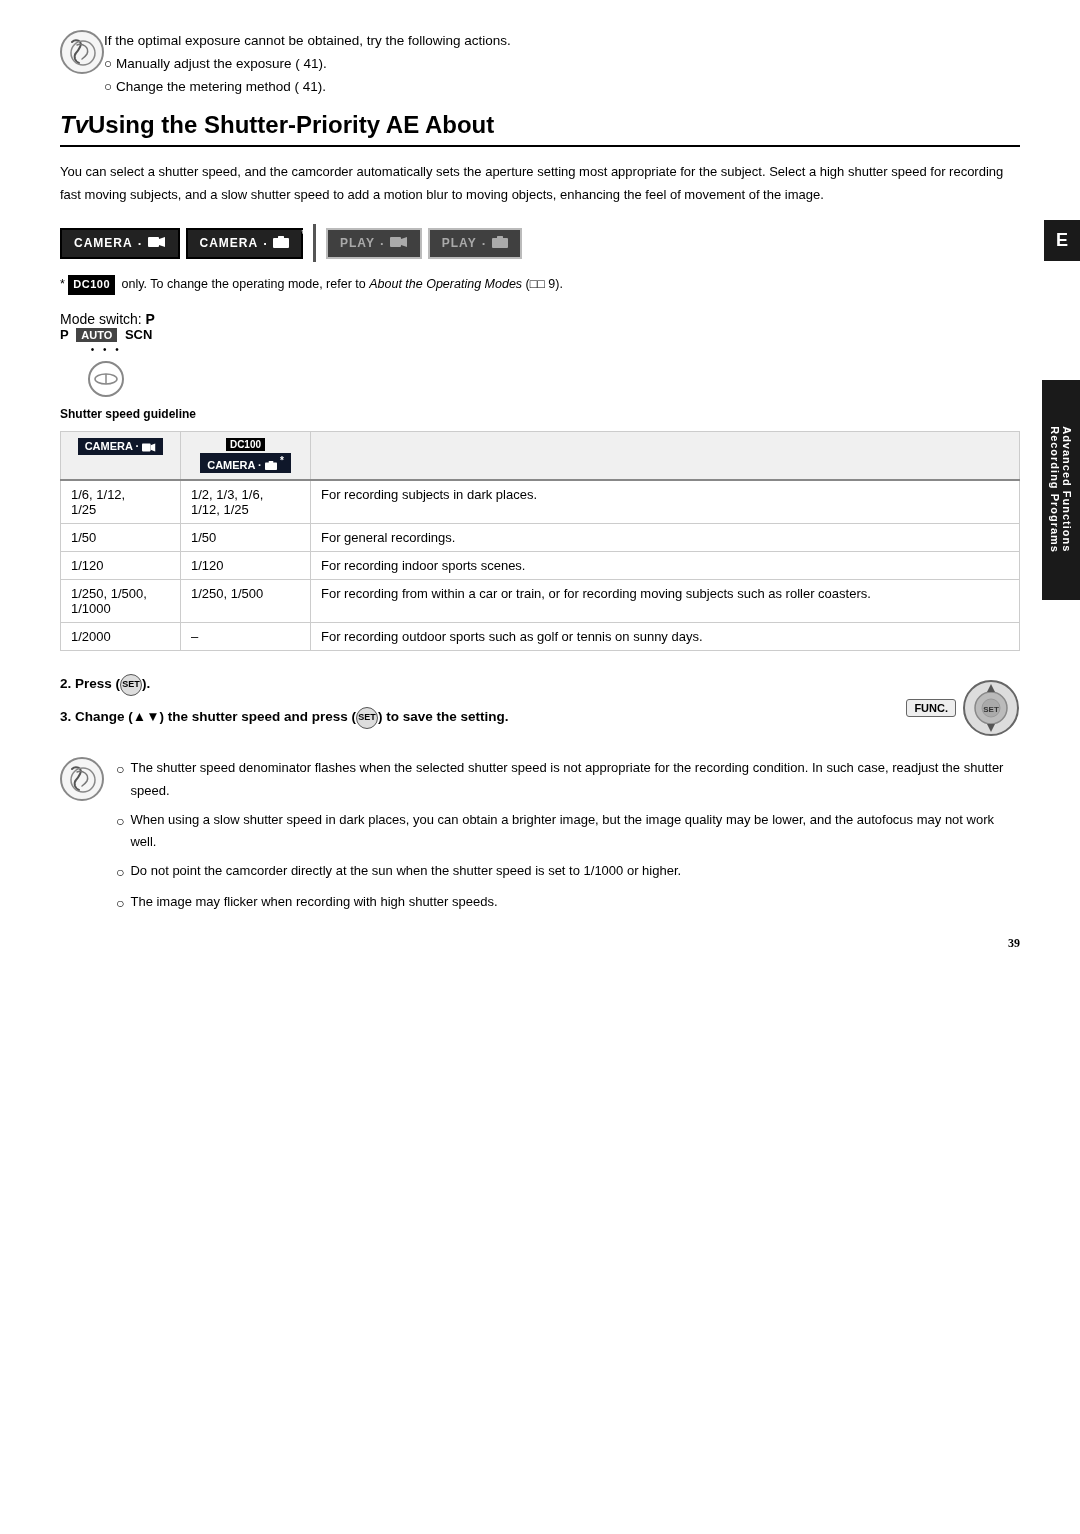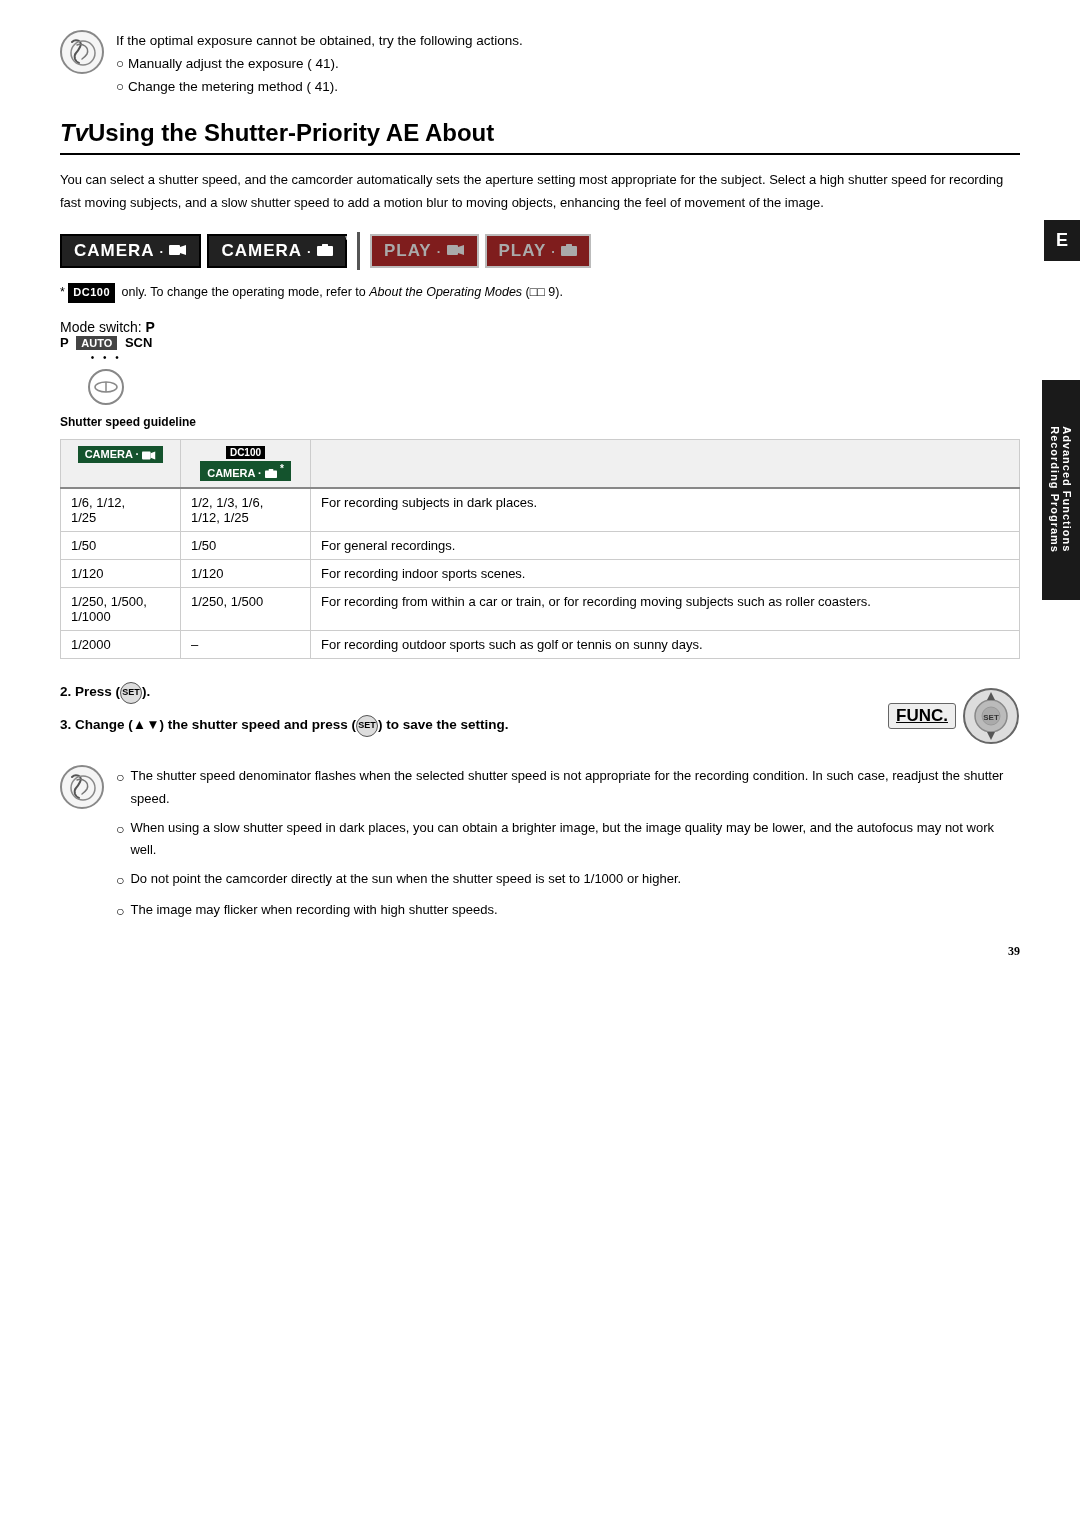--- a/index.html
+++ b/index.html
@@ -50,22 +50,21 @@
       bottom: 30px;
       right: 60px;
       font-size: 12px;
       font-weight: bold;
       font-family: Liberation Serif, serif;
     }
     
     .note-box {
       display: flex;
       align-items: flex-start;
-      gap: 12px;
-      margin-bottom: 20px;
+      margin-bottom: 12px;
     }
     .note-icon {
       width: 44px;
       height: 44px;
       flex-shrink: 0;
       border: 2px solid #888;
       border-radius: 50%;
       display: flex;
       align-items: center;
       justify-content: center;
@@ -112,21 +111,21 @@
       align-items: center;
       gap: 5px;
       letter-spacing: 0.5px;
     }
     .mode-btn.active {
       background: #222;
       color: #fff;
       border-color: #000;
     }
     .mode-btn.inactive {
-      background: #7f1d1d;
+      background: #404040;
       color: #aaa;
       border-color: #bbb;
       text-align: center;
     }
     .mode-divider {
       width: 3px;
       height: 38px;
       background: #555;
       margin: 0 4px;
     }
@@ -217,21 +216,21 @@
     .col-desc {
       text-align: left;
     }
     .col-hdr-inner {
       display: flex;
       flex-direction: column;
       align-items: center;
       gap: 2px;
     }
     .camera-badge {
-      background: #14532d;
+      background: #0f172a;
       color: #fff;
       font-size: 11px;
       font-weight: bold;
       padding: 2px 7px;
       display: inline-block;
     }
     .dc100-sm {
       display: inline-block;
       background: #000;
       color: #fff;
@@ -300,21 +299,21 @@
       color: #fff;
       font-weight: bold;
       font-size: 18px;
       padding: 10px 10px;
       width: 36px;
       text-align: center;
     }
     .camera-word {
       font-family: Arial, sans-serif;
       font-weight: bold;
-      font-size: 17px;
+      font-size: 12px;
       letter-spacing: 1px;
     }
   </style>
 </head>
 <body>
 
 <div class="page">
 
   <div class="page-e-tab">E</div>
 
@@ -499,21 +498,21 @@
 
         <div class="step-item">
           <span class="step-number">3.</span>
           <strong> Change (▲▼) the shutter speed and press (</strong><span style="display:inline-flex;align-items:center;justify-content:center;width:22px;height:22px;border:1.5px solid #555;border-radius:50%;font-size:9px;font-weight:bold;background:#ddd;vertical-align:middle;">SET</span><strong>) to save the setting.</strong>
         </div>
       </div>
 
       <div class="steps-icons-col">
 
         <div style="display:flex;align-items:center;gap:6px;margin-top:2px;">
-          <div style="border:1.5px solid #666;border-radius:3px;padding:2px 7px;font-size:17px;font-weight:bold;background:#eee;text-decoration:underline;">FUNC.</div>
+          <div style="border:1.5px solid #666;border-radius:3px;padding:2px 7px;font-size:11px;font-weight:bold;background:#eee;">FUNC.</div>
 
           <div style="position:relative;width:58px;height:58px;">
             <svg width="58" height="58" viewBox="0 0 58 58">
               <circle cx="29" cy="29" r="27" stroke="#666" fill="#ddd" stroke-width="2"></circle>
               <circle cx="29" cy="29" r="16" stroke="#888" fill="#bbb" stroke-width="1.5"></circle>
               <circle cx="29" cy="29" r="9" stroke="#999" fill="#aaa" stroke-width="1"></circle>
               <text x="29" y="33" text-anchor="middle" font-size="8" font-weight="bold" fill="#333">SET</text>
               <polygon points="29,5 25,13 33,13" fill="#555"></polygon>
               <polygon points="29,53 33,45 25,45" fill="#555"></polygon>
             </svg>

